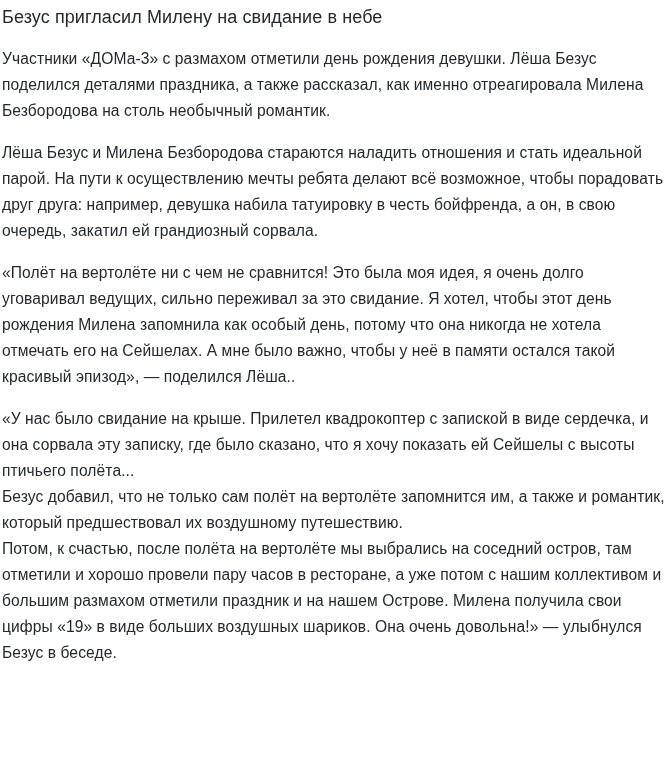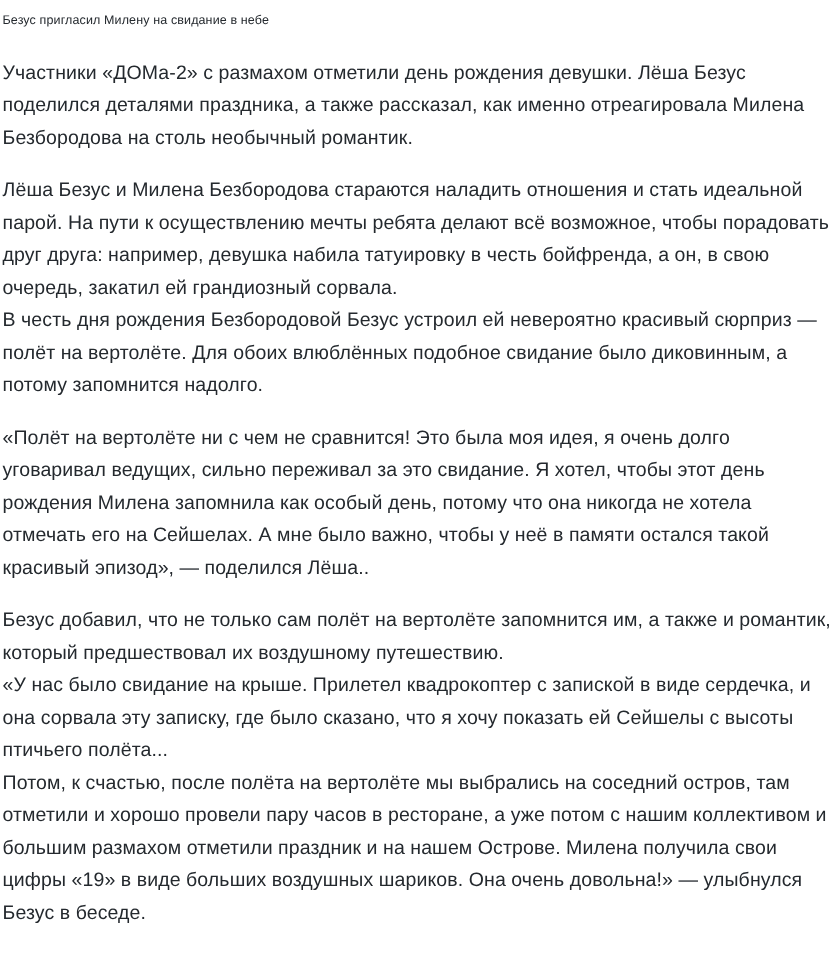--- a/index.html
+++ b/index.html
@@ -20,21 +20,21 @@
     padding: 4px 4px 0 2px;
     color: #24292e;
     font-size: 15.6px;
     line-height: 26px;
     letter-spacing: 0.1px;
     -webkit-font-smoothing: antialiased;
   }
   .headline {
     margin: 0;
     padding: 0;
-    font-size: 10px;
+    font-size: 18px;
     font-weight: 400;
     line-height: 26px;
     color: #24292e;
   }
   .spacer {
     height: 16px;
     line-height: 16px;
     font-size: 0;
   }
   .para {
@@ -46,34 +46,33 @@
 </style>
 </head>
 <body style="background: rgb(255, 255, 255);">
 
 <div class="article" style="color: rgb(36, 41, 46);">
 
   <h1 class="headline">Безус пригласил Милену на свидание в небе</h1>
 
   <div class="spacer"></div>
 
-  <p class="para">Участники «ДОМа-2» с размахом отметили день рождения девушки. Лёша Безус поделился деталями праздника, а также рассказал, как именно отреагировала Милена Безбородова на столь необычный романтик.</p>
+  <p class="para">Участники «ДОМа-3» с размахом отметили день рождения девушки. Лёша Безус поделился деталями праздника, а также рассказал, как именно отреагировала Милена Безбородова на столь необычный романтик.</p>
 
   <div class="spacer"></div>
 
   <p class="para">Лёша Безус и Милена Безбородова стараются наладить отношения и стать идеальной парой. На пути к осуществлению мечты ребята делают всё возможное, чтобы порадовать друг друга: например, девушка набила татуировку в честь бойфренда, а он, в свою очередь, закатил ей грандиозный сорвала.</p>
 
-  <p class="para">В честь дня рождения Безбородовой Безус устроил ей невероятно красивый сюрприз — полёт на вертолёте. Для обоих влюблённых подобное свидание было диковинным, а потому запомнится надолго.</p>
 
 
   <div class="spacer"></div>
 
   <p class="para">«Полёт на вертолёте ни с чем не сравнится! Это была моя идея, я очень долго уговаривал ведущих, сильно переживал за это свидание. Я хотел, чтобы этот день рождения Милена запомнила как особый день, потому что она никогда не хотела отмечать его на Сейшелах. А мне было важно, чтобы у неё в памяти остался такой красивый эпизод», — поделился Лёша..</p>
 
   <div class="spacer"></div>
 
+  <p class="para">«У нас было свидание на крыше. Прилетел квадрокоптер с запиской в виде сердечка, и она сорвала эту записку, где было сказано, что я хочу показать ей Сейшелы с высоты птичьего полёта...</p>
+
   <p class="para">Безус добавил, что не только сам полёт на вертолёте запомнится им, а также и романтик, который предшествовал их воздушному путешествию.</p>
-
-  <p class="para">«У нас было свидание на крыше. Прилетел квадрокоптер с запиской в виде сердечка, и она сорвала эту записку, где было сказано, что я хочу показать ей Сейшелы с высоты птичьего полёта...</p>
 
   <p class="para">Потом, к счастью, после полёта на вертолёте мы выбрались на соседний остров, там отметили и хорошо провели пару часов в ресторане, а уже потом с нашим коллективом и большим размахом отметили праздник и на нашем Острове. Милена получила свои цифры «19» в виде больших воздушных шариков. Она очень довольна!» — улыбнулся Безус в беседе.</p>
 
 </div>
 
 </body></html>

